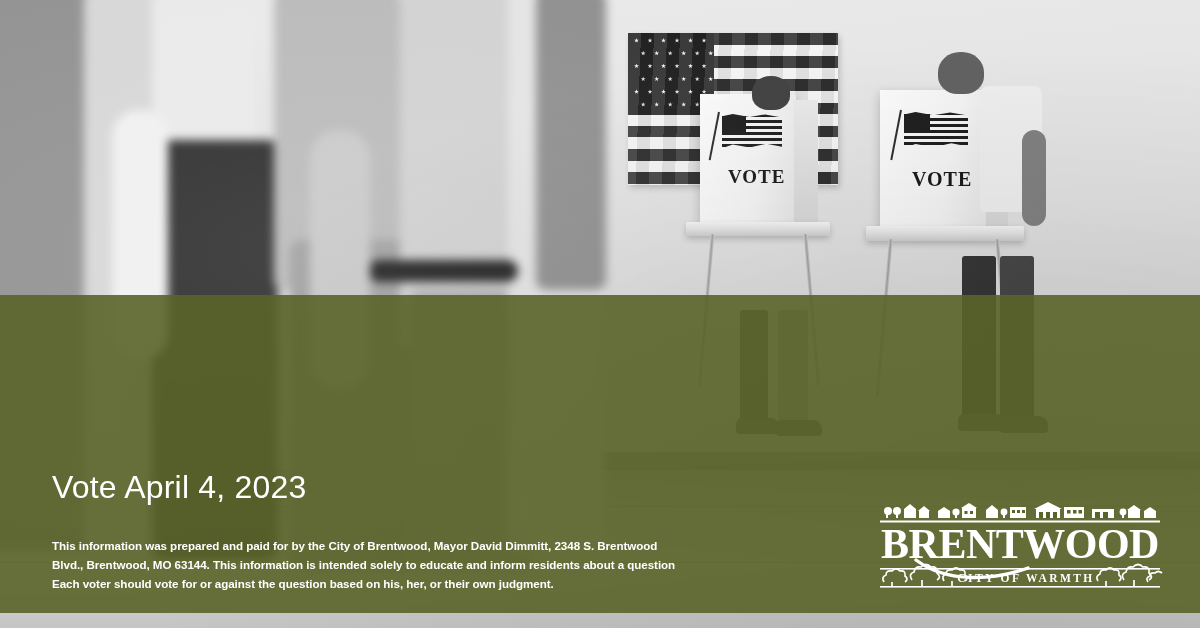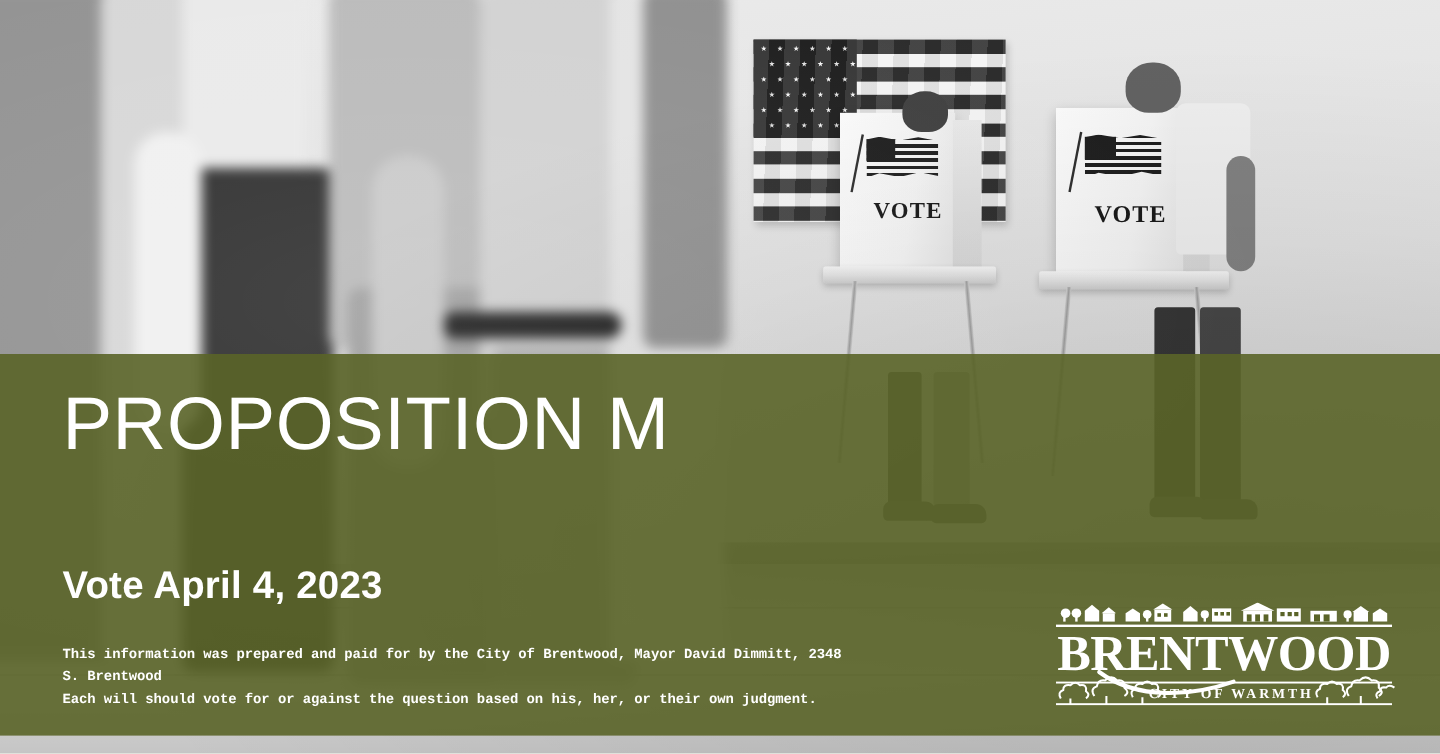--- a/index.html
+++ b/index.html
@@ -106,29 +106,29 @@
     font-size:62px; line-height:1.02; font-weight:400; letter-spacing:.5px;
     color:#ffffff; white-space:nowrap;
   }
   .subtitle {
     position:absolute; left:52px; top:412px;
     font-size:34px; line-height:1.1; font-weight:400; letter-spacing:.1px;
     color:#ffffff; white-space:nowrap;
   }
   .votedate {
     position:absolute; left:52px; top:470px;
-    font-size:32px; line-height:1.1; font-weight:700; letter-spacing:.2px;
+    font-size:32px; line-height:1.1; font-weight:400; letter-spacing:.2px;
     color:#ffffff; white-space:nowrap;
   }
   .disclaimer {
     position:absolute; left:52px; top:536px; width:650px;
     font-size:11.6px; line-height:19.2px; font-weight:700;
     color:#ffffff; letter-spacing:-0.05px;
   }
-  .disclaimer p { margin:0;font-family:Liberation Mono, monospace; }
+  .disclaimer p { margin:0; }
 
   
   .logo { position:absolute; left:876px; top:502px; width:288px; height:92px; color:#fff; }
   .logo svg { display:block; width:100%; height:100%; }
 </style>
 </head>
 <body>
 
 <div id="canvas">
 
@@ -268,26 +268,26 @@
       <div class="body" style="left:388px; top:270px; width:150px; height:22px; background:#1e2224; border-radius:11px;"></div>
       <div class="body" style="left:132px; top:120px; width:56px;  height:250px; background:#eef0f0; border-radius:26px;"></div>
       <div class="body" style="left:330px; top:140px; width:60px;  height:260px; background:#c7cbcc; border-radius:28px;"></div>
     </div>
 
     <div class="grain"></div>
   </div>
 
   <div class="band"></div>
 
-  <h1 class="title">PROPOSITION M</h1>
   <div class="votedate">Vote April 4, 2023</div>
 
   <div class="disclaimer">
     <p>This information was prepared and paid for by the City of Brentwood, Mayor David Dimmitt, 2348 S. Brentwood</p>
-    <p>Each will should vote for or against the question based on his, her, or their own judgment.</p>
+    <p>Blvd., Brentwood, MO 63144. This information is intended solely to educate and inform residents about a question</p>
+    <p>Each voter should vote for or against the question based on his, her, or their own judgment.</p>
   </div>
 
   <div class="logo">
     <svg viewBox="0 0 288 92" xmlns="http://www.w3.org/2000/svg" aria-hidden="true">
 
       <g fill="#ffffff">
         <circle cx="12" cy="9" r="4"></circle>
           <circle cx="21" cy="9" r="4"></circle>
         <rect x="10" y="11" width="2" height="5"></rect>
           <rect x="20" y="11" width="2" height="5"></rect>

